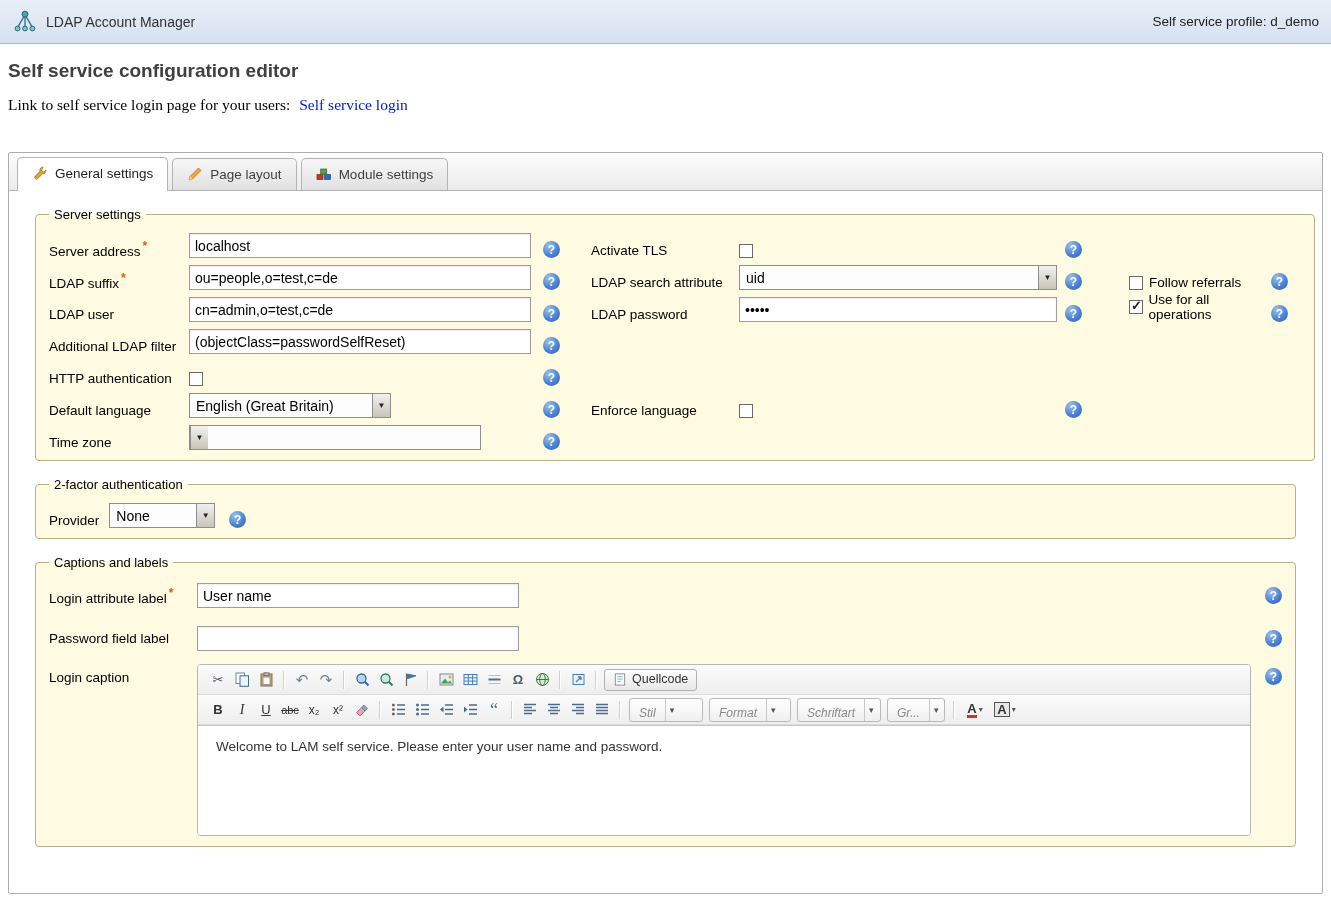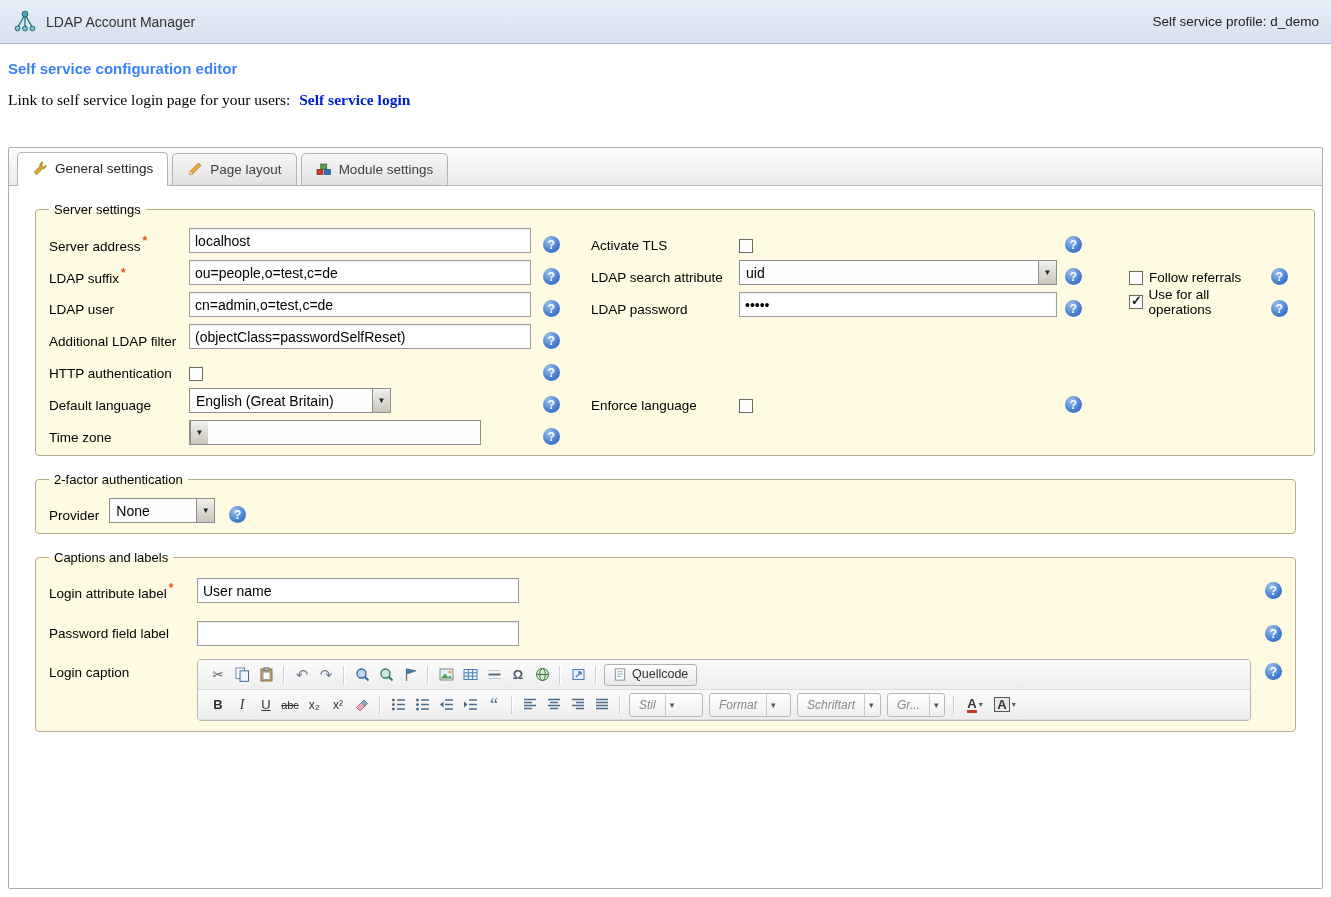--- a/index.html
+++ b/index.html
@@ -4,23 +4,23 @@
 <style>
   html,body{margin:0;padding:0;width:1331px;height:897px;overflow:hidden;background:#fff;
     font-family:"Liberation Sans",sans-serif;color:#000;}
   
   .topbar{height:44px;background:linear-gradient(#e9eff8,#d6e0ef);border-bottom:1px solid #aeb9cc;
     display:flex;align-items:center;justify-content:space-between;padding:0 12px;box-sizing:border-box;}
   .brand{display:flex;align-items:center;gap:8px;font-size:14px;color:#333;}
   .brand svg{display:block;}
   .profile{font-size:13.5px;color:#222;}
   
-  h1.pagetitle{font-size:15px;margin:16px 8px 0;font-weight:bold;color:#3b82f6;}
+  h1.pagetitle{font-size:19px;margin:16px 8px 0;font-weight:bold;color:#404040;}
   .loginline{font-family:"Liberation Serif",serif;font-size:15.5px;margin:14px 8px 0;}
-  .loginline a{color:#0021d0;font-weight:bold;text-decoration:none;margin-left:5px;}
+  .loginline a{color:#0021d0;font-weight:normal;text-decoration:none;margin-left:5px;}
   
   .tabwrap{margin:38px 8px 0;border:1px solid #adadad;border-radius:2px;background:#fff;
     height:742px;overflow:hidden;box-sizing:border-box;}
   .tabbar{display:flex;align-items:flex-end;gap:4px;padding:5px 8px 0;height:38px;box-sizing:border-box;
     background:linear-gradient(#fdfdfd,#ebebeb);border-bottom:1px solid #b3b3b3;border-radius:6px 6px 0 0;}
   .tab{display:inline-flex;align-items:center;gap:7px;padding:7px 14px 8px;font-size:13.5px;color:#3f3f3f;
     border:1px solid #b3b3b3;border-bottom:none;border-radius:5px 5px 0 0;
     background:linear-gradient(#f7f7f7,#e1e1e1);cursor:pointer;white-space:nowrap;}
   .tab.active{background:#fff;margin-bottom:-1px;padding-bottom:10px;color:#222;}
   .tab svg{display:block;}
@@ -79,21 +79,21 @@
   .g-under{text-decoration:underline;color:#333;}
   .g-strike{text-decoration:line-through;font-size:11px;color:#333;}
   .g-subsup{font-size:12px;color:#333;}
   .g-omega{font-weight:bold;color:#4a5b6d;}
   .g-quote{font-size:18px;line-height:10px;color:#4a6b8a;font-family:"Liberation Serif",serif;}
   .srcbtn{display:inline-flex;align-items:flex-start;gap:5px;border:1px solid #b0b0b0;border-radius:3px;
     background:linear-gradient(#fdfdfd,#e8e8e8);padding:2px 8px;font-size:12.5px;color:#333;cursor:pointer;
     margin-left:2px;height:22px;box-sizing:border-box;flex:none;}
   .combo2{display:inline-flex;align-items:stretch;height:22px;border:1px solid #b9b9b9;border-radius:3px;
     background:linear-gradient(#fff,#efefef);margin:0 3px;font-size:12px;color:#888;cursor:pointer;flex:none;}
-  .combo2 .lbl{display:flex;align-items:center;padding:8px 9px;font-style:italic;}
+  .combo2 .lbl{display:flex;align-items:center;padding:14px 9px;font-style:italic;}
   .combo2 .arr{border-left:1px solid #c9c9c9;padding:0 4px;display:flex;align-items:center;font-size:9px;color:#555;}
   .colorbtn{gap:2px;padding:0 3px;}
   .colorbtn .letterA{font-weight:bold;color:#333;border-bottom:3px solid #c23b22;line-height:13px;}
   .colorbtn .letterAbox{font-weight:bold;color:#333;border:1px solid #555;padding:0 2px;line-height:13px;
     background:#e8e8e8;}
   .colorbtn .arr2{font-size:8px;color:#555;}
   .cke-contents{background:#fff;border-top:1px solid #c6c6c6;height:110px;padding:9px 18px;box-sizing:border-box;
     font-size:13.5px;color:#333;cursor:text;}
   .cke-contents p{margin:4px 0;}
 </style>
@@ -535,20 +535,23 @@
             <span class="ti colorbtn">
               <span class="letterA">A</span>
               <span class="arr2">▾</span>
             </span>
             <span class="ti colorbtn">
               <span class="letterAbox">A</span>
               <span class="arr2">▾</span>
             </span>
           </div>
 
+          <div class="cke-contents">
+            <p>Welcome to LAM self service. Please enter your user name and password.</p>
+          </div>
         </div>
 
         <span class="help">?</span>
       </div>
     </fieldset>
 
   </div>
 </div>
 
 </body></html>

